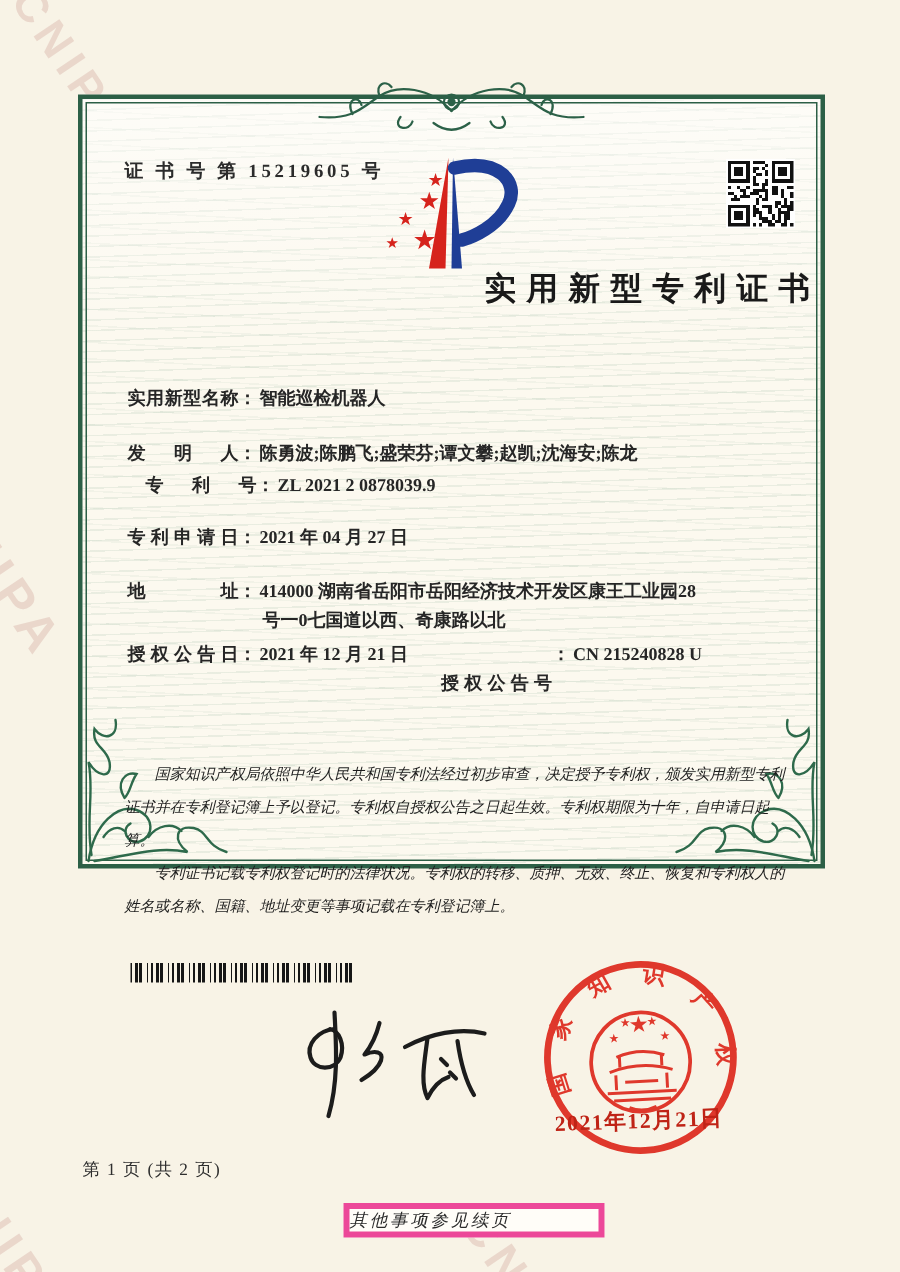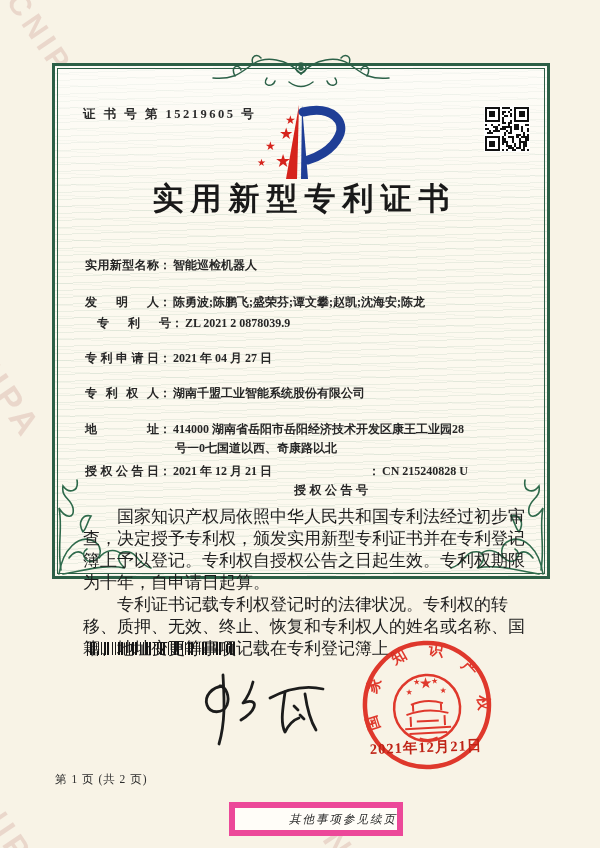--- a/index.html
+++ b/index.html
@@ -50,40 +50,40 @@
     position:absolute; left:28px; top:40px;
     font-size:12.5px; letter-spacing:2.5px; color:#2b2b2b; font-weight:600;
   }
   .logo { position:absolute; left:194px; top:36px; width:112px; height:82px; }
   .logo .star { position:absolute; color:#d6231c; line-height:1; font-family:"DejaVu Sans",sans-serif; }
   .qr { position:absolute; left:429px; top:40px; width:46px; height:46px; background:#fff; padding:1px; }
   .qr svg { display:block; width:100%; height:100%; }
 
   .title {
     position:absolute; left:0; top:112px; width:100%;
-    text-align:center; font-size:31px; font-weight:bold; color:#191919;
+    text-align:right; font-size:21px; font-weight:bold; color:#191919;
     letter-spacing:7px; text-indent:7px;
   }
 
   
   .fields { position:absolute; left:30px; top:190px; width:448px;
     font-size:12px; font-weight:600; color:#262626; line-height:19px; }
   .frow { white-space:nowrap; }
   .frow .lab { display:inline-block; width:74px; text-align:justify; text-align-last:justify; vertical-align:top; }
   .frow .col { display:inline-block; width:14px; vertical-align:top; }
   .frow .val { display:inline-block; vertical-align:top; white-space:normal; }
   .cont { padding-left:90px; }
   .mt-a { margin-top:18px; } .mt-b { margin-top:2px;margin-left:12px; } .mt-c { margin-top:16px; }
   .mt-d { margin-top:17px; } .mt-e { margin-top:4px; }
   .pair2 { margin-left:22px;margin-top:19px; }
 
   
   .legal {
     position:absolute; left:28px; top:440px; width:442px;
-    font-size:17px; line-height:22px; color:#1d1d1d;
+    font-size:10px; font-style:italic; line-height:22px; color:#1d1d1d;
   }
   .legal p { text-indent:2em; }
 
   
   .barcode {
     position:absolute; left:32px; top:576px; width:150px; height:13px;
     background:repeating-linear-gradient(90deg,
       #161616 0 1px, transparent 1px 3px,
       #161616 3px 5px, transparent 5px 6px,
       #161616 6px 8px, transparent 8px 11px,
@@ -95,24 +95,24 @@
   .seal { position:absolute; left:300px; top:570px; opacity:.9; }
   .seal-date {
     position:absolute; left:298px; top:672px; width:146px; text-align:center;
     font-size:14.5px; font-weight:700; color:#bf2316; letter-spacing:1px;
     transform:rotate(-2deg); white-space:nowrap;
   }
   .page-num { position:absolute; left:0; top:706px; width:100%; text-align:left;
     font-size:11.5px; color:#2e2e2e; letter-spacing:1px; }
 
   .tab {
-    position:absolute; left:229px; top:802px; width:174px; height:34px;
-    background:#fffdf8; border:6px solid #ec4899;
+    position:absolute; left:229px; top:802px; width:174px; height:23px;
+    background:#fffdf8; border:4px solid #ec4899;
     font-size:11.5px; font-style:italic; color:#2b2b2b; letter-spacing:2px;
-    display:flex; align-items:center; justify-content:flex-end;
+    display:flex; align-items:center; justify-content:flex-start;
   }
 </style>
 </head>
 <body>
 
 <div class="page">
 
   <span class="wm wm1">CNIPA</span>
   <span class="wm wm2">CNIPA</span>
   <span class="wm wm3">CNIPA</span>
@@ -315,23 +315,20 @@
       </div>
       <div class="frow mt-a">
         <span class="lab">发明人</span><span class="col">：</span><span class="val">陈勇波;陈鹏飞;盛荣芬;谭文攀;赵凯;沈海安;陈龙</span>
       </div>
       <div class="frow mt-b">
         <span class="lab">专利号</span><span class="col">：</span><span class="val">ZL 2021 2 0878039.9</span>
       </div>
       <div class="frow mt-c">
         <span class="lab">专利申请日</span><span class="col">：</span><span class="val">2021 年 04 月 27 日</span>
       </div>
-      <div class="frow mt-c">
-        <span class="lab">专利权人</span><span class="col">：</span><span class="val">湖南千盟工业智能系统股份有限公司</span>
-      </div>
       <div class="frow mt-d">
         <span class="lab">地址</span><span class="col">：</span><span class="val">414000 湖南省岳阳市岳阳经济技术开发区康王工业园28</span>
       </div>
       <div class="frow cont">
         <span class="val">号一0七国道以西、奇康路以北</span>
       </div>
       <div class="frow mt-e">
         <span class="lab">授权公告日</span><span class="col">：</span><span class="val">2021 年 12 月 21 日</span><span class="lab pair2">授权公告号</span><span class="col">：</span><span class="val">CN 215240828 U</span>
       </div>
     </div>

